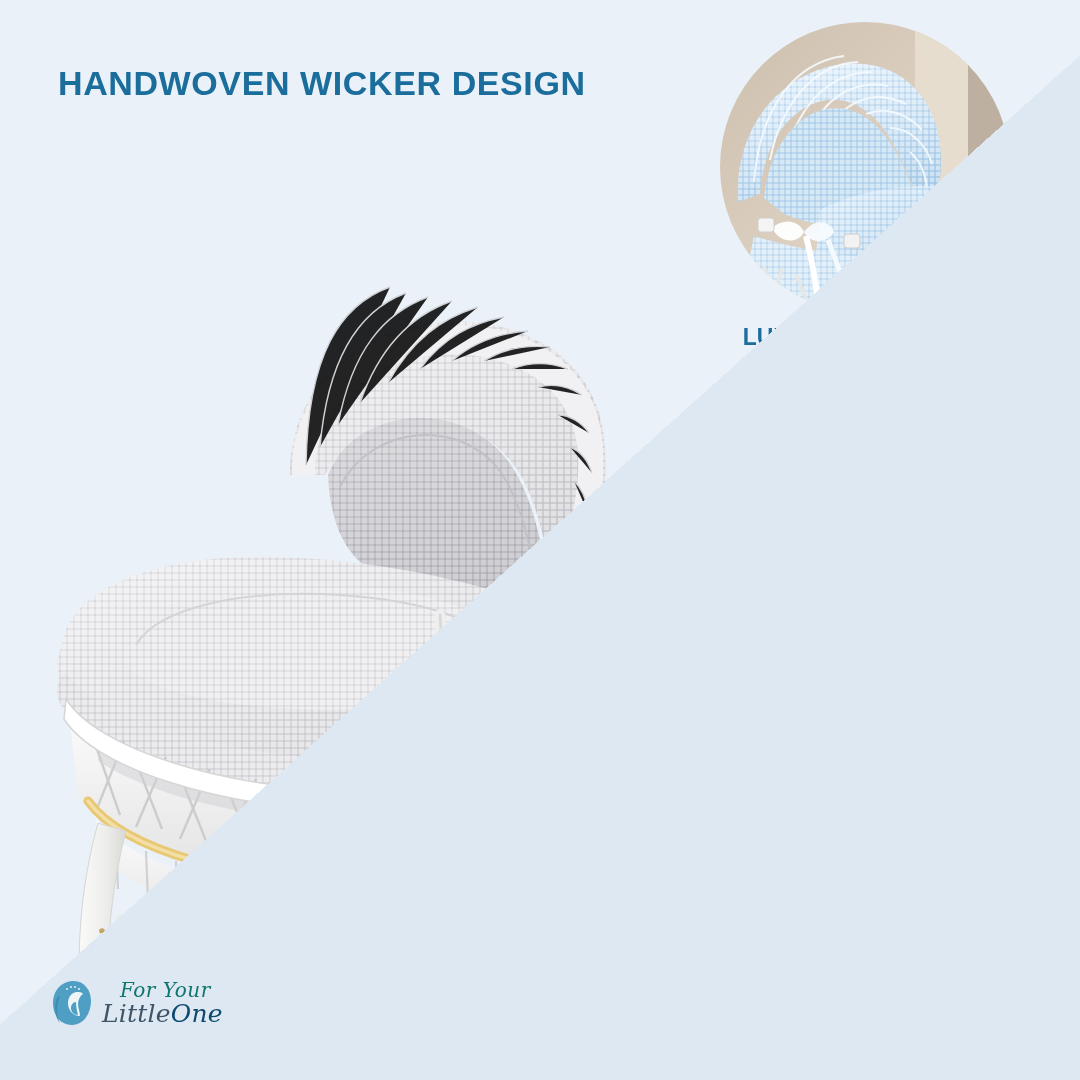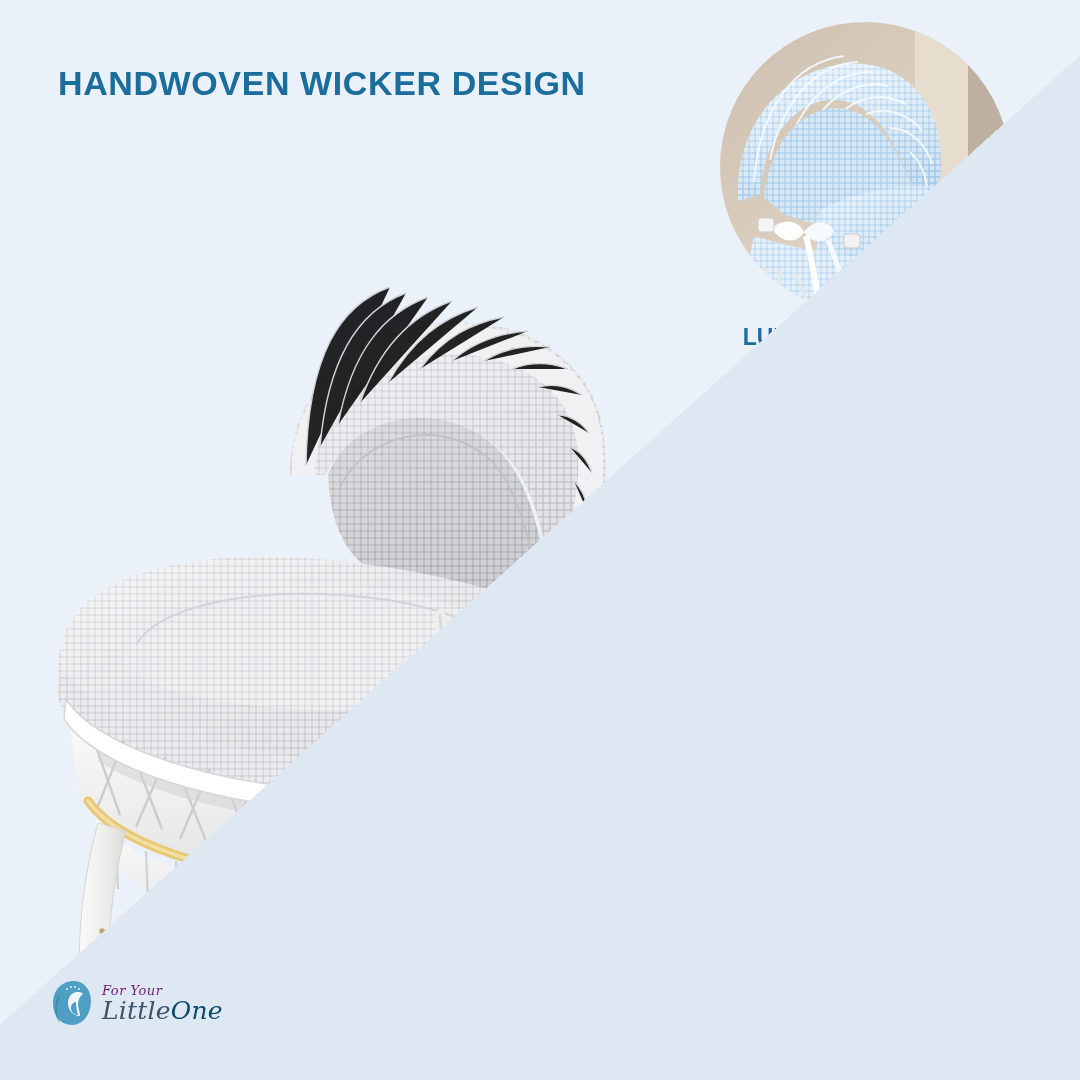--- a/index.html
+++ b/index.html
@@ -87,22 +87,23 @@
   }
   #logo .mark{ width:46px; height:50px; flex:0 0 auto; }
   #logo .mark svg{ width:100%; height:100%; display:block; }
   #logo .words{
     display:flex; flex-direction:column;
     line-height:1;
   }
   #logo .w1{
     font-family:"DejaVu Serif", serif;
     font-style:italic;
-    font-size:13px;
-    color:#701a75;
+    font-size:20px;
+    color:#0f766e;
+    margin-left:18px;
     letter-spacing:0.5px;
   }
   #logo .w2{
     font-family:"DejaVu Serif", serif;
     font-style:italic;
     font-size:25px;
     color:#3f5466;
     margin-top:1px;
     letter-spacing:0.2px;
   }

